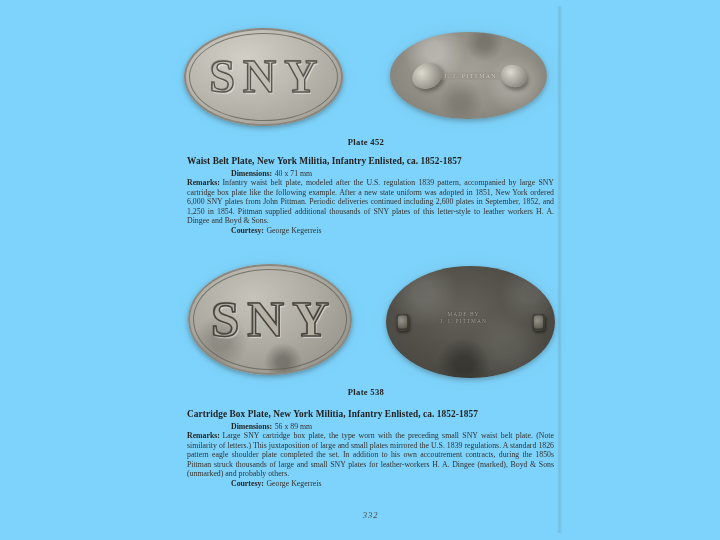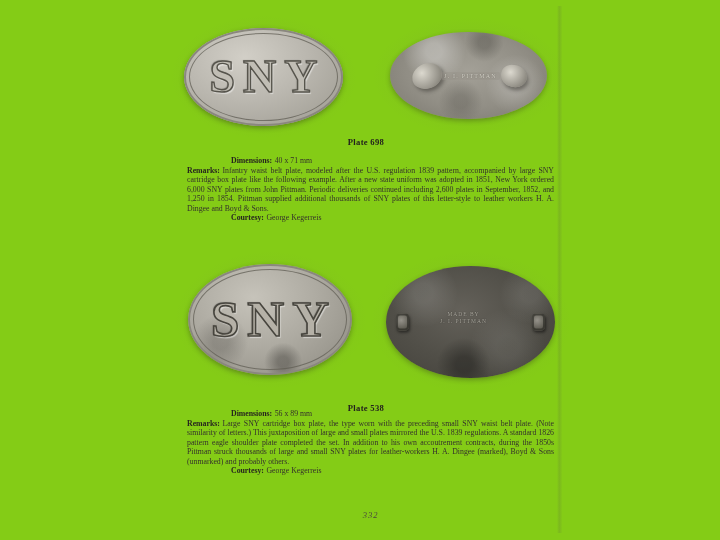--- a/index.html
+++ b/index.html
@@ -1,16 +1,16 @@
 <!DOCTYPE html>
 <html><head>
 <meta charset="utf-8">
 <style>
   html,body{margin:0;padding:0;background:#ffffff;}
-  .page{position:relative;width:720px;height:540px;background:#84cc16;overflow:hidden;
+  .page{position:relative;width:720px;height:540px;background:#7dd3fc;overflow:hidden;
         font-family:"Liberation Serif","DejaVu Serif",serif;color:#35312c;}
 
   
   .scanline{position:absolute;left:557px;top:6px;width:5px;height:527px;
             background:linear-gradient(to right,rgba(80,78,72,0),rgba(80,78,72,0.16) 45%,rgba(80,78,72,0.03));}
 
   
   .halo{position:absolute;border-radius:50%;
         background:radial-gradient(ellipse at 50% 50%,rgba(110,108,100,0.16),rgba(110,108,100,0) 72%);}
   .halo1{left:374px;top:18px;width:190px;height:116px;}
@@ -65,21 +65,21 @@
         border-radius:4px;background:radial-gradient(circle at 40% 40%,#95928a,#5c5a51 70%);
         box-shadow:inset 0 0 0 2px rgba(24,23,20,0.5),1px 2px 3px rgba(0,0,0,0.5);}
   .lp-l{left:10px;} .lp-r{right:10px;}
   .stamp2{display:flex;flex-direction:column;align-items:center;transform:translate(-7px,-4px);
           font-size:5.5px;line-height:7px;letter-spacing:1px;color:#aeab a1;color:#aeaba1;
           text-shadow:0 0 1px rgba(0,0,0,0.7);white-space:nowrap;}
 
   
   .caption{position:absolute;left:184px;width:364px;text-align:center;
            font-weight:700;font-size:8.6px;color:#23211e;letter-spacing:0.3px;}
-  .cap1{top:137px;} .cap2{top:403px;}
+  .cap1{top:137px;} .cap2{top:387px;}
 
   .entry{position:absolute;left:187px;width:367px;}
   .entry h2{margin:0 0 2.5px 0;font-size:9.3px;font-weight:700;color:#1f1d1a;letter-spacing:0.1px;}
   .entry p{margin:0;font-size:7.8px;line-height:9.55px;text-align:justify;color:#35312c;}
   .entry p.short{text-align:left;padding-left:44px;}
   .lab{font-weight:700;color:#26241f;margin-right:2.5px;}
   .e1{top:156px;} .e2{top:409px;}
 
   .pageno{position:absolute;top:510px;left:187px;width:367px;text-align:center;
           font-style:italic;font-size:8.5px;color:#4a463f;letter-spacing:1px;}
@@ -97,42 +97,44 @@
   <div class="halo halo2"></div>
 
   <div class="plate front f1">
     <span class="sny s1">SNY</span>
   </div>
   <div class="plate back b1">
     <span class="hook hk-l"></span>
     <span class="hook hk-r"></span>
     <span class="stamp1">J. I. PITTMAN</span>
   </div>
-  <div class="caption cap1">Plate 698</div>
+  <div class="caption cap1">Plate 452</div>
 
   <div class="entry e1">
+    <h2>Waist Belt Plate, New York Militia, Infantry Enlisted, ca. 1852-1857</h2>
     <p class="short"><b class="lab">Dimensions:</b><span>40 x 71 mm</span></p>
     <p><b class="lab">Remarks:</b><span>Infantry waist belt plate, modeled after the U.S. regulation 1839 pattern, accompanied by large SNY cartridge box plate like the following example. After a new state uniform was adopted in 1851, New York ordered 6,000 SNY plates from John Pittman. Periodic deliveries continued including 2,600 plates in September, 1852, and 1,250 in 1854. Pittman supplied additional thousands of SNY plates of this letter-style to leather workers H. A. Dingee and Boyd &amp; Sons.</span></p>
     <p class="short"><b class="lab">Courtesy:</b><span>George Kegerreis</span></p>
   </div>
 
   <div class="plate front f2">
     <span class="sny s2">SNY</span>
   </div>
   <div class="plate back b2">
     <span class="loop lp-l"></span>
     <span class="loop lp-r"></span>
     <span class="stamp2">
       <span>MADE BY</span>
       <span>J. I. PITTMAN</span>
     </span>
   </div>
   <div class="caption cap2">Plate 538</div>
 
   <div class="entry e2">
+    <h2>Cartridge Box Plate, New York Militia, Infantry Enlisted, ca. 1852-1857</h2>
     <p class="short"><b class="lab">Dimensions:</b><span>56 x 89 mm</span></p>
     <p><b class="lab">Remarks:</b><span>Large SNY cartridge box plate, the type worn with the preceding small SNY waist belt plate. (Note similarity of letters.) This juxtaposition of large and small plates mirrored the U.S. 1839 regulations. A standard 1826 pattern eagle shoulder plate completed the set. In addition to his own accoutrement contracts, during the 1850s Pittman struck thousands of large and small SNY plates for leather-workers H. A. Dingee (marked), Boyd &amp; Sons (unmarked) and probably others.</span></p>
     <p class="short"><b class="lab">Courtesy:</b><span>George Kegerreis</span></p>
   </div>
 
   <div class="pageno">332</div>
 
 </div>
 
 </body></html>

